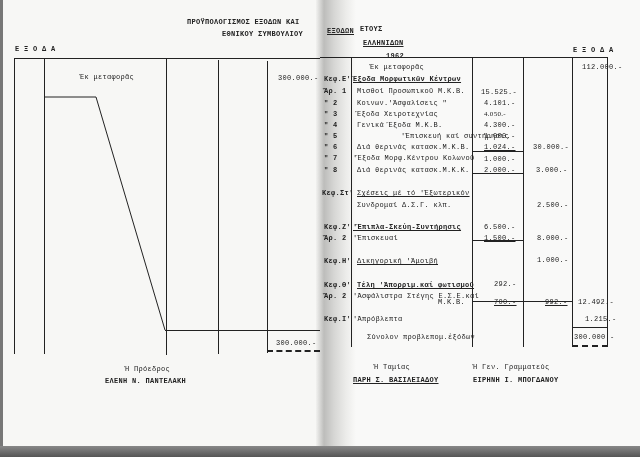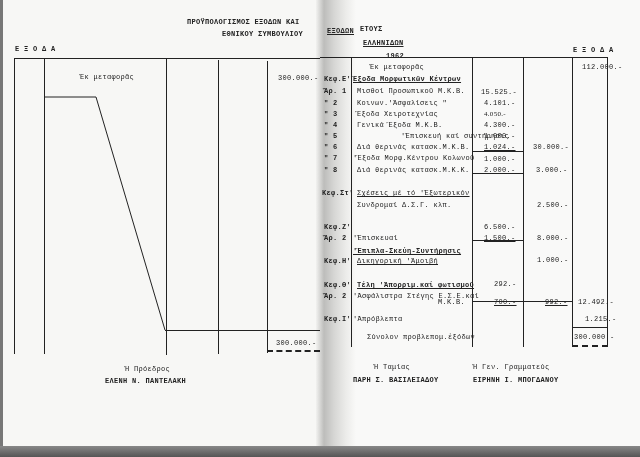--- a/index.html
+++ b/index.html
@@ -123,21 +123,21 @@
 <div>
   <div class="t b" style="left:322px;top:189px;">Κεφ.Στ'</div>
   <div class="t u" style="left:357px;top:189px;">Σχέσεις μέ τό 'Ἐξωτερικόν</div>
 </div>
 <div>
   <div class="t" style="left:357px;top:201px;">Συνδρομαί Δ.Σ.Γ. κλπ.</div>
   <div class="t" style="left:537px;top:201px;">2.500.-</div>
 </div>
 <div>
   <div class="t b" style="left:324px;top:223px;">Κεφ.Ζ'</div>
-  <div class="t b u" style="left:353px;top:223px;margin-top:24px;">'Ἔπιπλα-Σκεύη-Συντήρησις</div>
+  <div class="t b u" style="left:353px;top:223px;">'Ἔπιπλα-Σκεύη-Συντήρησις</div>
   <div class="t" style="left:484px;top:223px;">6.500.-</div>
 </div>
 <div>
   <div class="t b" style="left:324px;top:234px;">Ἄρ. 2</div>
   <div class="t" style="left:353px;top:234px;">'Ἐπισκευαί</div>
   <div class="t u" style="left:484px;top:234px;">1.500.-</div>
   <div class="t" style="left:537px;top:234px;">8.000.-</div>
 </div>
 <div>
   <div class="t b" style="left:324px;top:257px;">Κεφ.Η'</div>
@@ -161,15 +161,15 @@
   <div class="t b" style="left:324px;top:315px;">Κεφ.Ι'</div>
   <div class="t" style="left:353px;top:315px;">'Ἀπρόβλεπτα</div>
   <div class="t" style="left:585px;top:315px;">1.215.-</div>
 </div>
 <div>
   <div class="t" style="left:367px;top:333px;">Σύνολον προβλεπομ.ἐξόδων</div>
   <div class="t" style="left:574px;top:333px;">300.000.-</div>
 </div>
 
 <div class="t" style="left:374px;top:363px;">Ἡ Ταμίας</div>
-<div class="t b" style="left:353px;top:376px;">ΠΑΡΗ Σ. ΒΑΣΙΛΕΙΑΔΟΥ</div>
+<div class="t b" style="left:353px;top:376px;text-decoration:underline;">ΠΑΡΗ Σ. ΒΑΣΙΛΕΙΑΔΟΥ</div>
 <div class="t" style="left:473px;top:363px;">Ἡ Γεν. Γραμματεύς</div>
 <div class="t b" style="left:473px;top:376px;">ΕΙΡΗΝΗ Ι. ΜΠΟΓΔΑΝΟΥ</div>
 
 </body></html>

